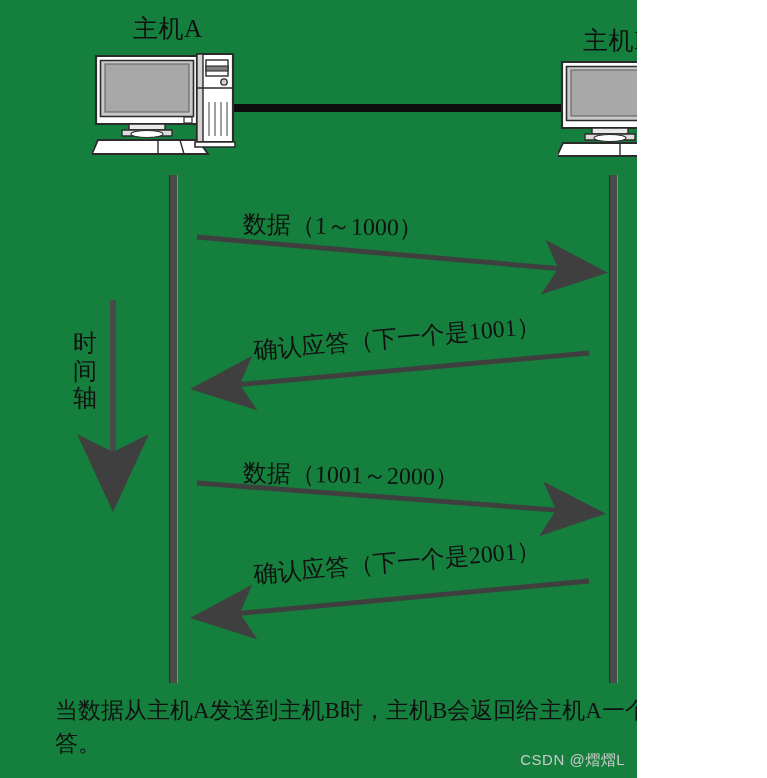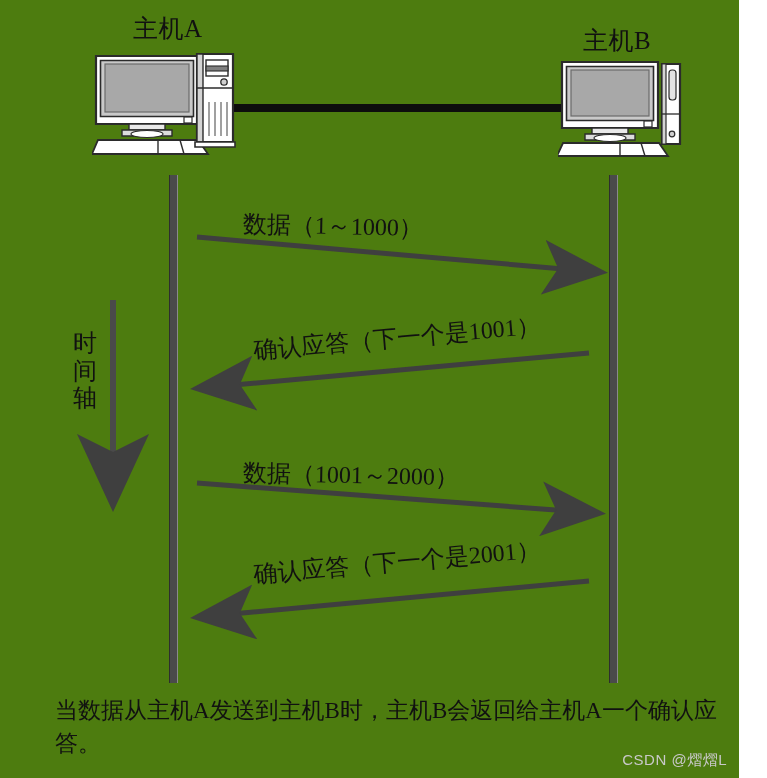--- a/index.html
+++ b/index.html
@@ -6,24 +6,24 @@
     margin: 0;
     padding: 0;
     background: #ffffff;
   }
   body {
     font-family: "Liberation Serif", "DejaVu Serif", serif;
     color: #1a1a1a;
   }
   #page {
     position: relative;
-    width: 739px;
+    width: 637px;
     height: 778px;
     overflow: hidden;
-    background: #4d7c0f;
+    background: #15803d;
   }
 
   
   .host-label {
     position: absolute;
     font-size: 25px;
     letter-spacing: 0.5px;
     color: #111111;
     white-space: nowrap;
     font-family: "Liberation Serif", "DejaVu Serif", serif;

